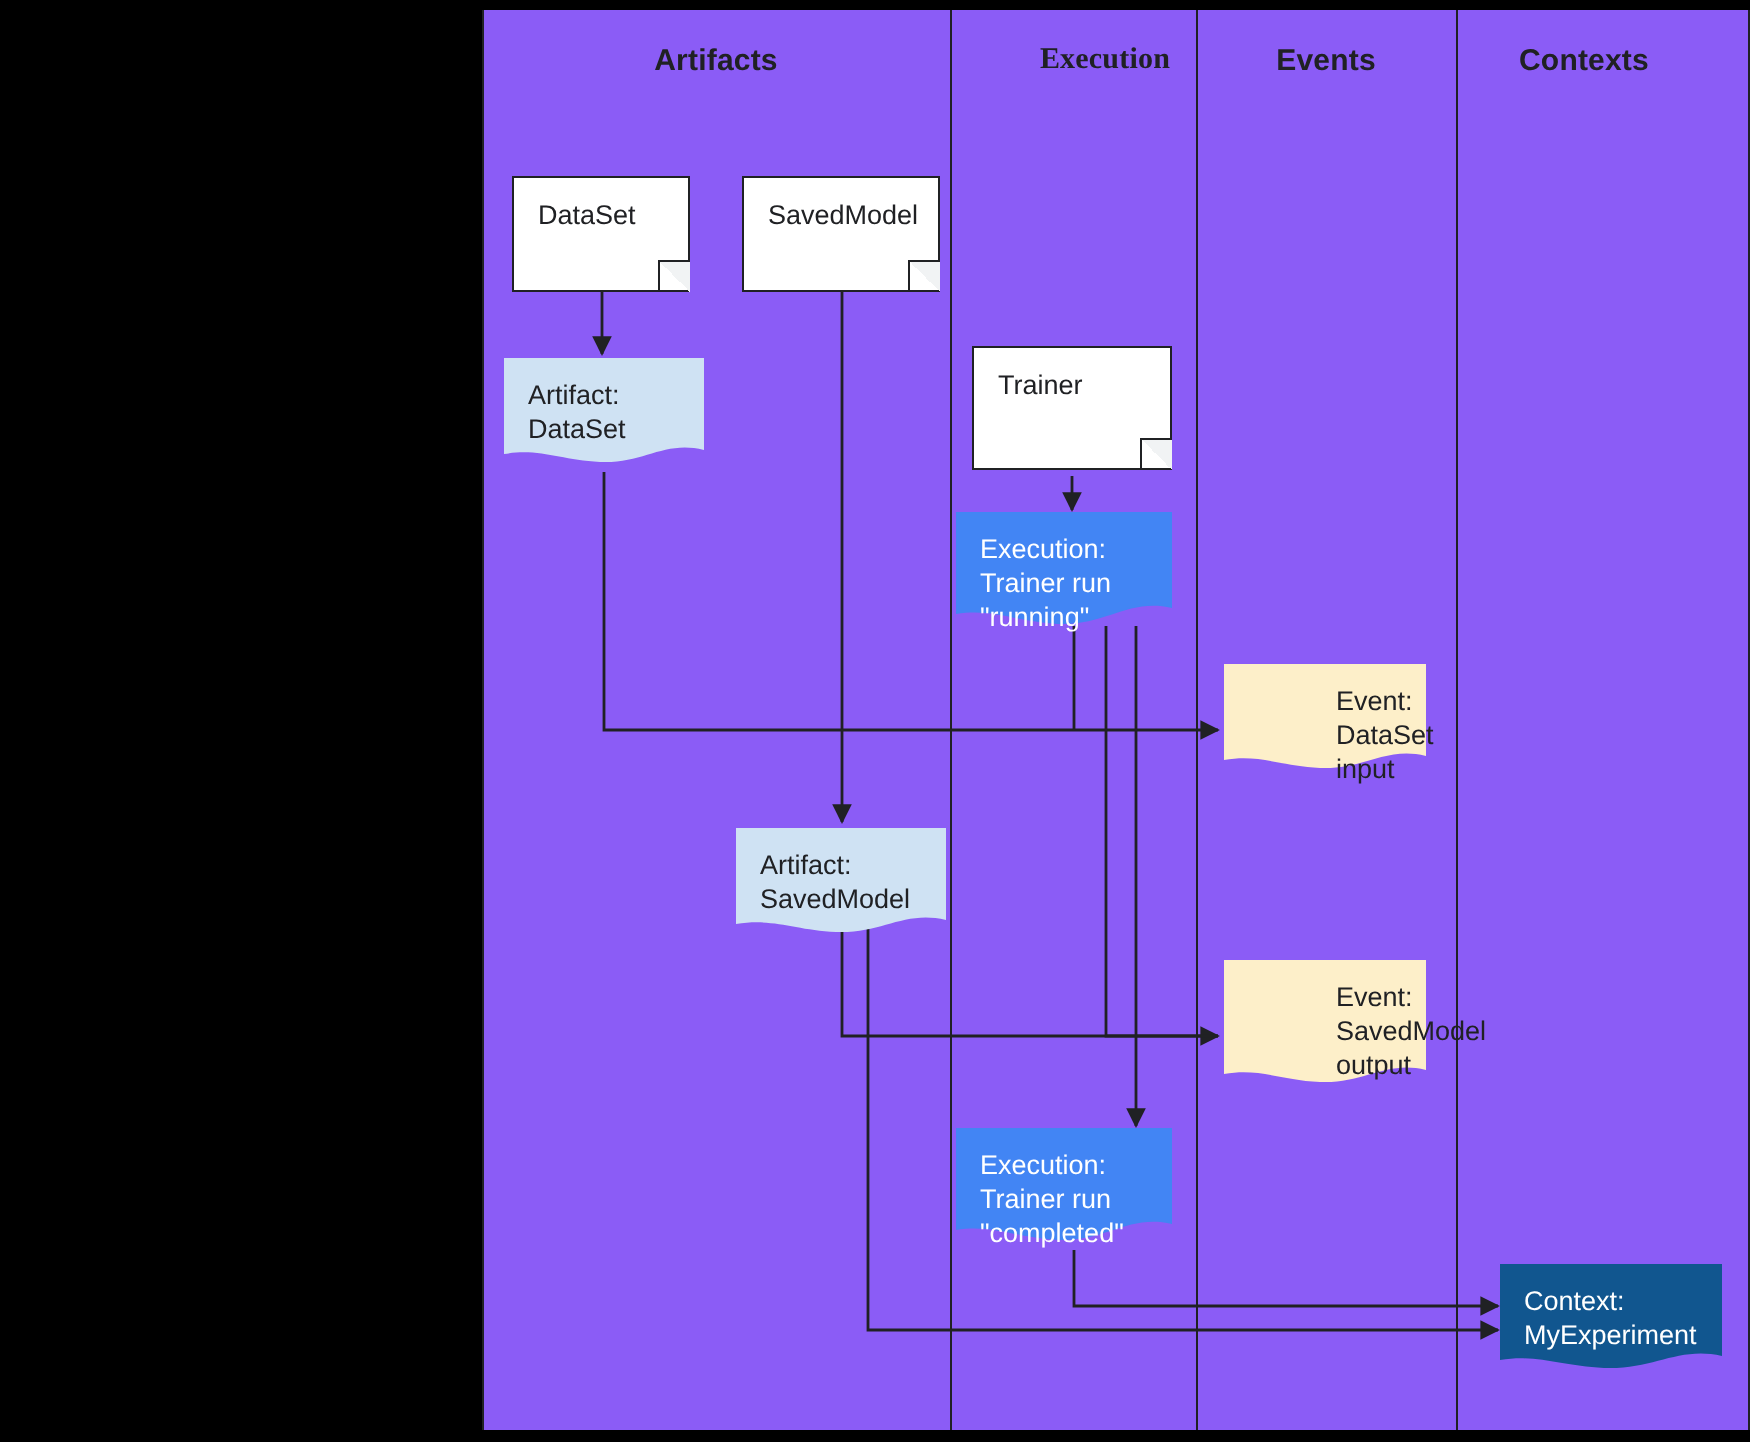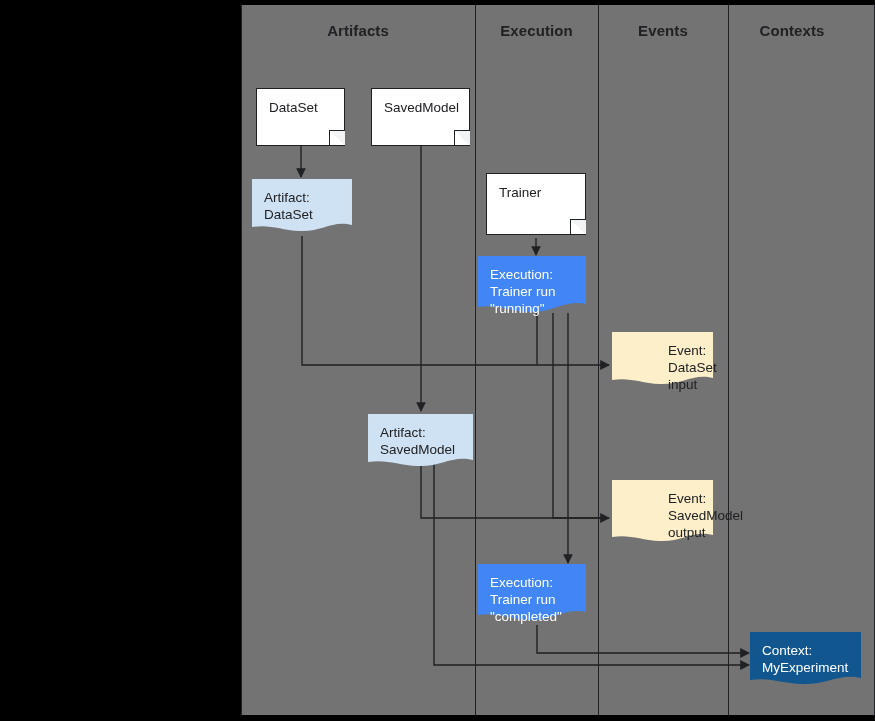--- a/index.html
+++ b/index.html
@@ -1,19 +1,19 @@
 <!DOCTYPE html>
 <html><head>
 <meta charset="utf-8">
 <style>
   html,body{margin:0;padding:0;background:#000;}
   body{width:875px;height:721px;overflow:hidden;
        font-family:"Liberation Sans","DejaVu Sans",sans-serif;}
   #canvas{position:absolute;left:241px;top:5px;width:634px;height:710px;
-          background:#737373;}
+          background:#8b5cf6;}
   .swimlane-divider{position:absolute;top:0;bottom:0;width:1px;background:#202124;}
   .lane-header{position:absolute;top:17px;font-size:15px;font-weight:bold;
                color:#202124;text-align:center;letter-spacing:.1px;}
   .node{position:absolute;box-sizing:border-box;padding-left:20px;}
   .node .label{position:absolute;left:12px;top:10px;font-size:13.5px;
                line-height:17px;white-space:pre-line;}
   .doc-node{background:#ffffff;border:1.3px solid #202124;}
   .doc-node .fold{position:absolute;right:-1px;bottom:-1px;width:15px;height:15px;
                   background:linear-gradient(225deg,#f1f3f4 50%,transparent 50%);
                   border-left:1.3px solid #202124;border-top:1.3px solid #202124;
@@ -34,21 +34,21 @@
 
 <div id="canvas">
 
   <div class="swimlane-divider" style="left:0px;"></div>
   <div class="swimlane-divider" style="left:234px;"></div>
   <div class="swimlane-divider" style="left:357px;"></div>
   <div class="swimlane-divider" style="left:487px;"></div>
   <div class="swimlane-divider" style="left:633px;"></div>
 
   <div class="lane-header" style="left:0px;width:234px;">Artifacts</div>
-  <div class="lane-header" style="left:234px;width:123px;">Execution</div>
+  <div class="lane-header" style="left:250px;width:123px;font-family:Liberation Serif, serif;">Execution</div>
   <div class="lane-header" style="left:357px;width:130px;">Events</div>
   <div class="lane-header" style="left:487px;width:128px;">Contexts</div>
 
   <svg class="conn">
     <defs>
       <marker id="arw" viewBox="0 0 10 10" refX="9" refY="5" markerWidth="7" markerHeight="7" orient="auto-start-reverse">
         <path d="M 0 0 L 10 5 L 0 10 z" fill="#202124"></path>
       </marker>
     </defs>
     <g fill="none" stroke="#202124" stroke-width="1.4">

